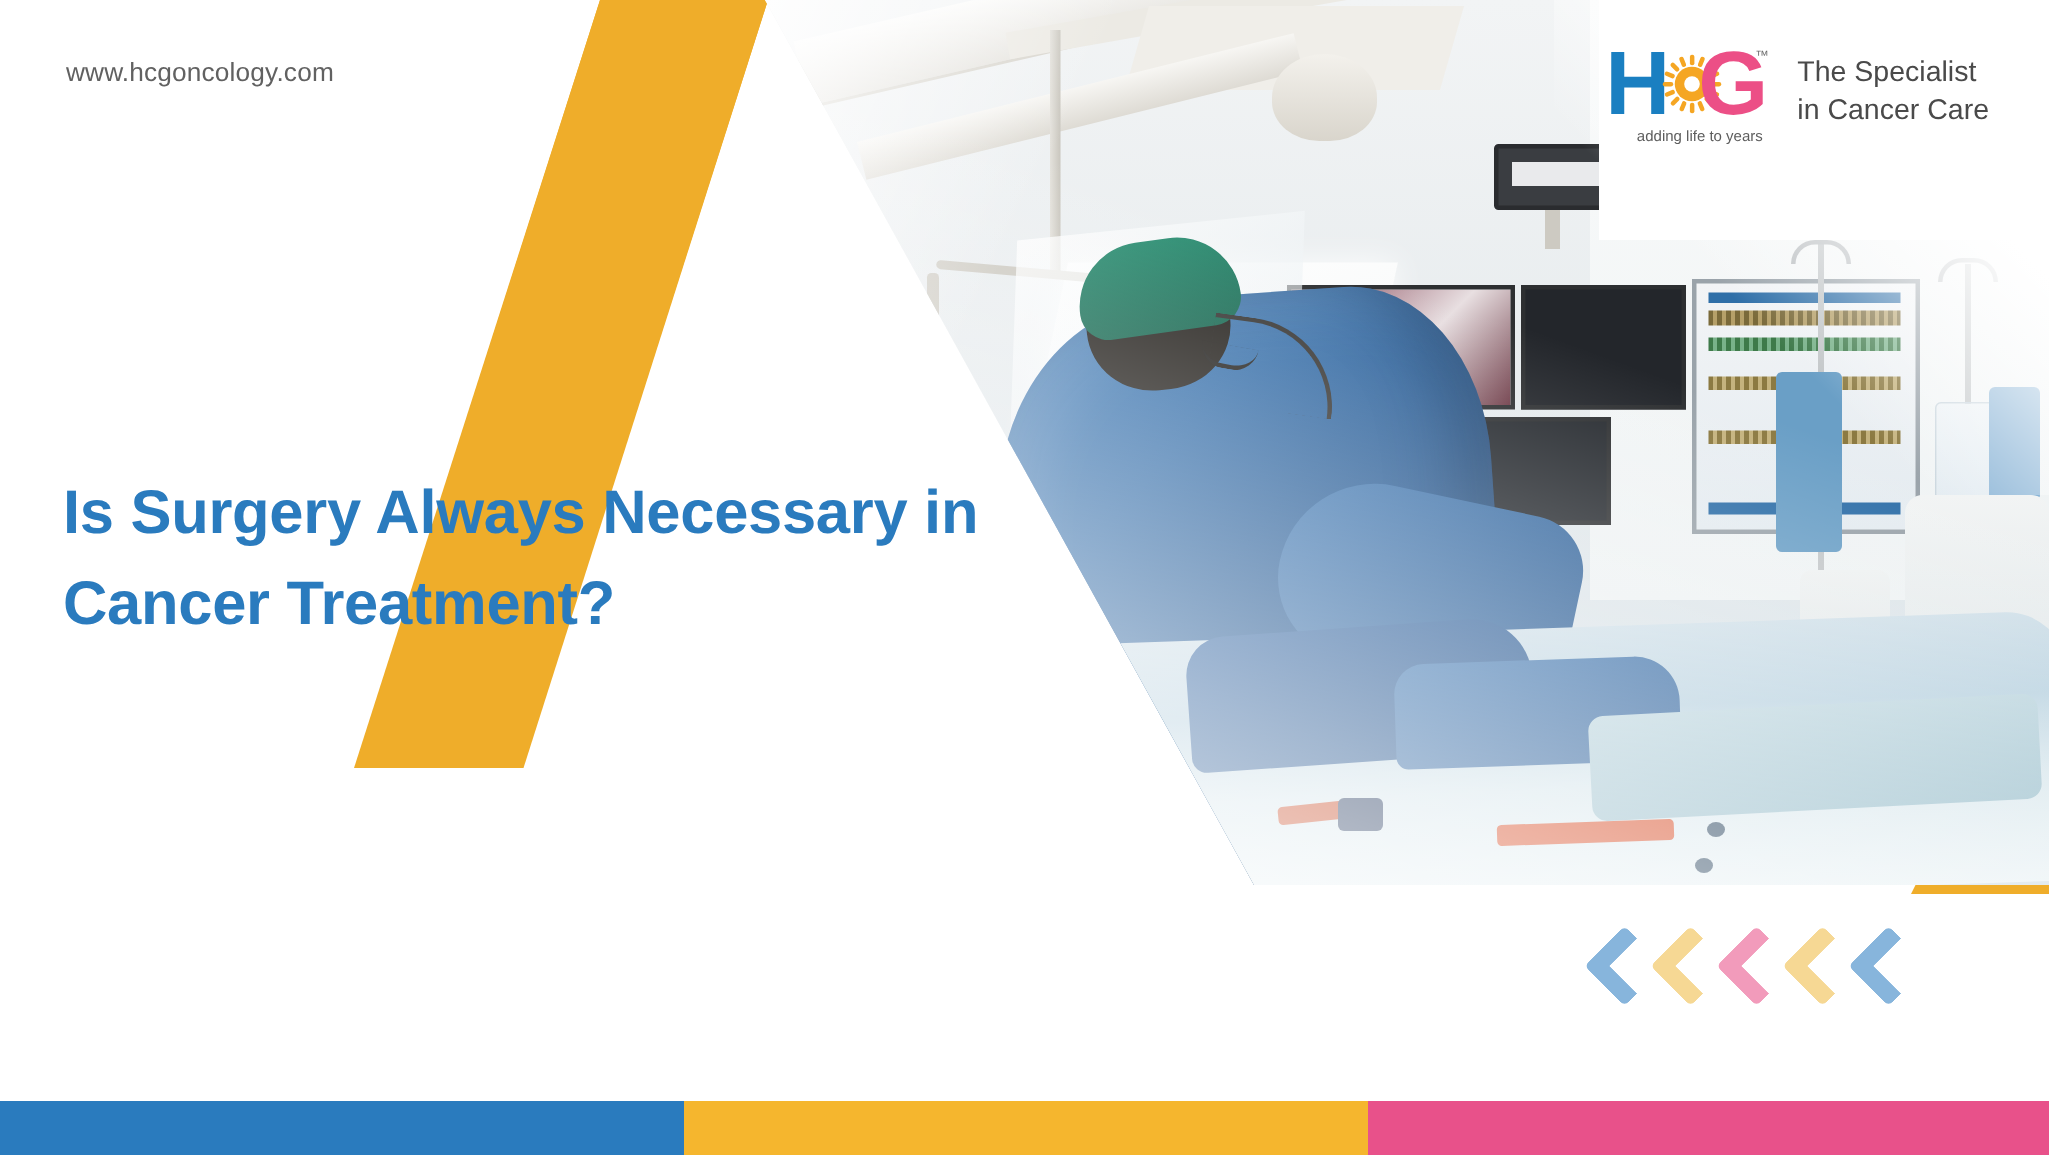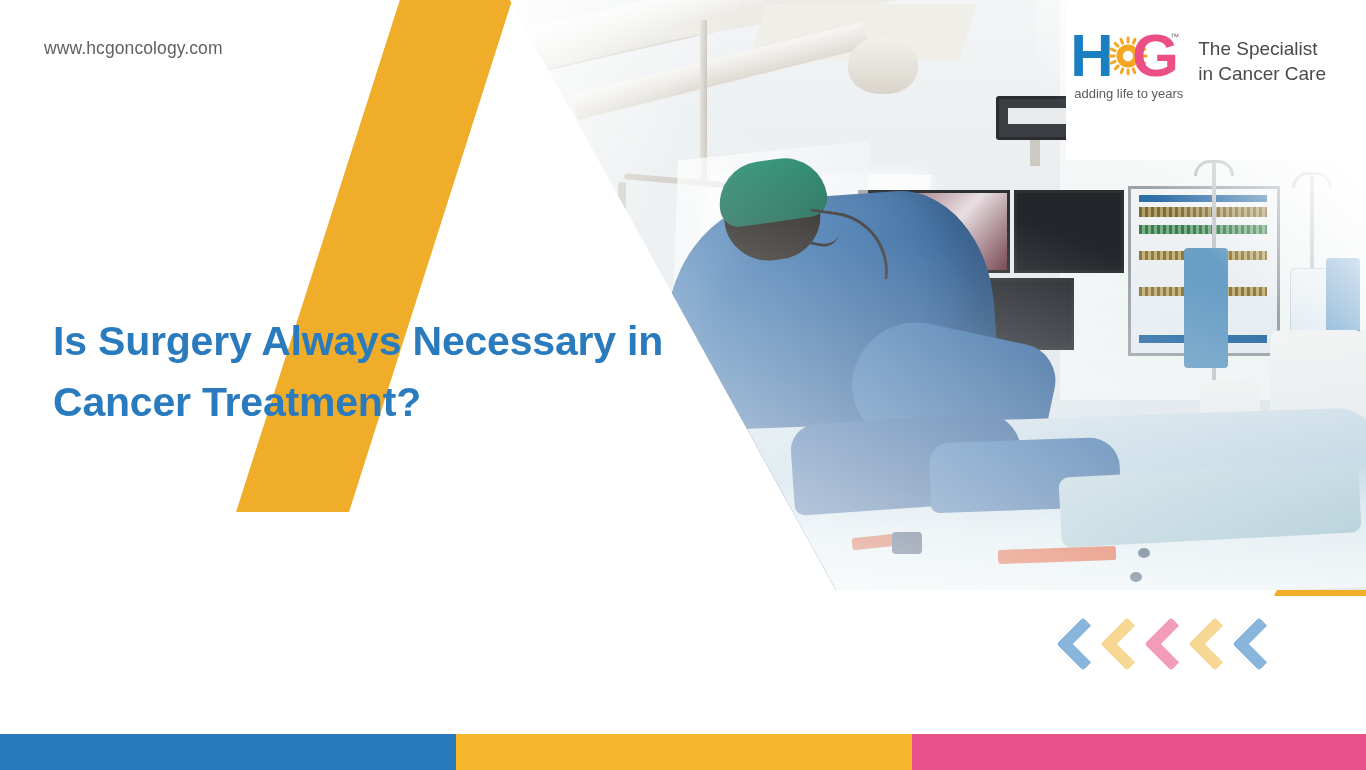--- a/index.html
+++ b/index.html
@@ -195,21 +195,21 @@
   }
 
   
   .site-url {
     position:absolute; left:44px; top:38px;
     font-size:17.5px; color:#616161; letter-spacing:.1px;
   }
   .headline {
     position:absolute; left:42px; top:311px; width:620px;
     font-size:41px; font-weight:bold; line-height:1.49;
-    color:#2a7bbe; letter-spacing:-.2px;margin-left:11px;
+    color:#2a7bbe; letter-spacing:-.2px;
   }
   .subline {
     position:absolute; left:42px; top:500px; width:790px;
     font-size:25.5px; line-height:1.86; color:#575757;
   }
 
   
   .logo { position:absolute; right:40px; top:30px; display:flex; align-items:flex-start; }
   .logo-mark { position:relative; width:112px; height:72px; }
   .logo-h {
@@ -219,22 +219,22 @@
   }
   .logo-sun { position:absolute; left:38px; top:6px; width:40px; height:40px; }
   .logo-g {
     position:absolute; left:62px; top:4px;
     color:#ec4f86; font-size:60px; font-weight:bold; line-height:44px;
   }
   .logo-tm {
     position:absolute; left:100px; top:2px; font-size:9px; color:#6d6d6d;
   }
   .logo-tag {
-    position:absolute; left:4px; top:56px; width:118px; text-align:left;
-    font-size:13px; color:#5d5d5d; white-space:nowrap;
+    position:absolute; left:4px; top:56px; width:118px; text-align:center;
+    font-size:10px; color:#5d5d5d; white-space:nowrap;
   }
   .logo-sep { width:16px; }
   .logo-text {
     font-size:19px; line-height:1.32; color:#4a4a4a; padding-top:6px; white-space:pre-line;
   }
 
   
   .chevrons { position:absolute; left:1056px; top:616px; display:flex; gap:6px; }
   .chev { width:38px; height:58px; position:relative; }
   .chev::before {

